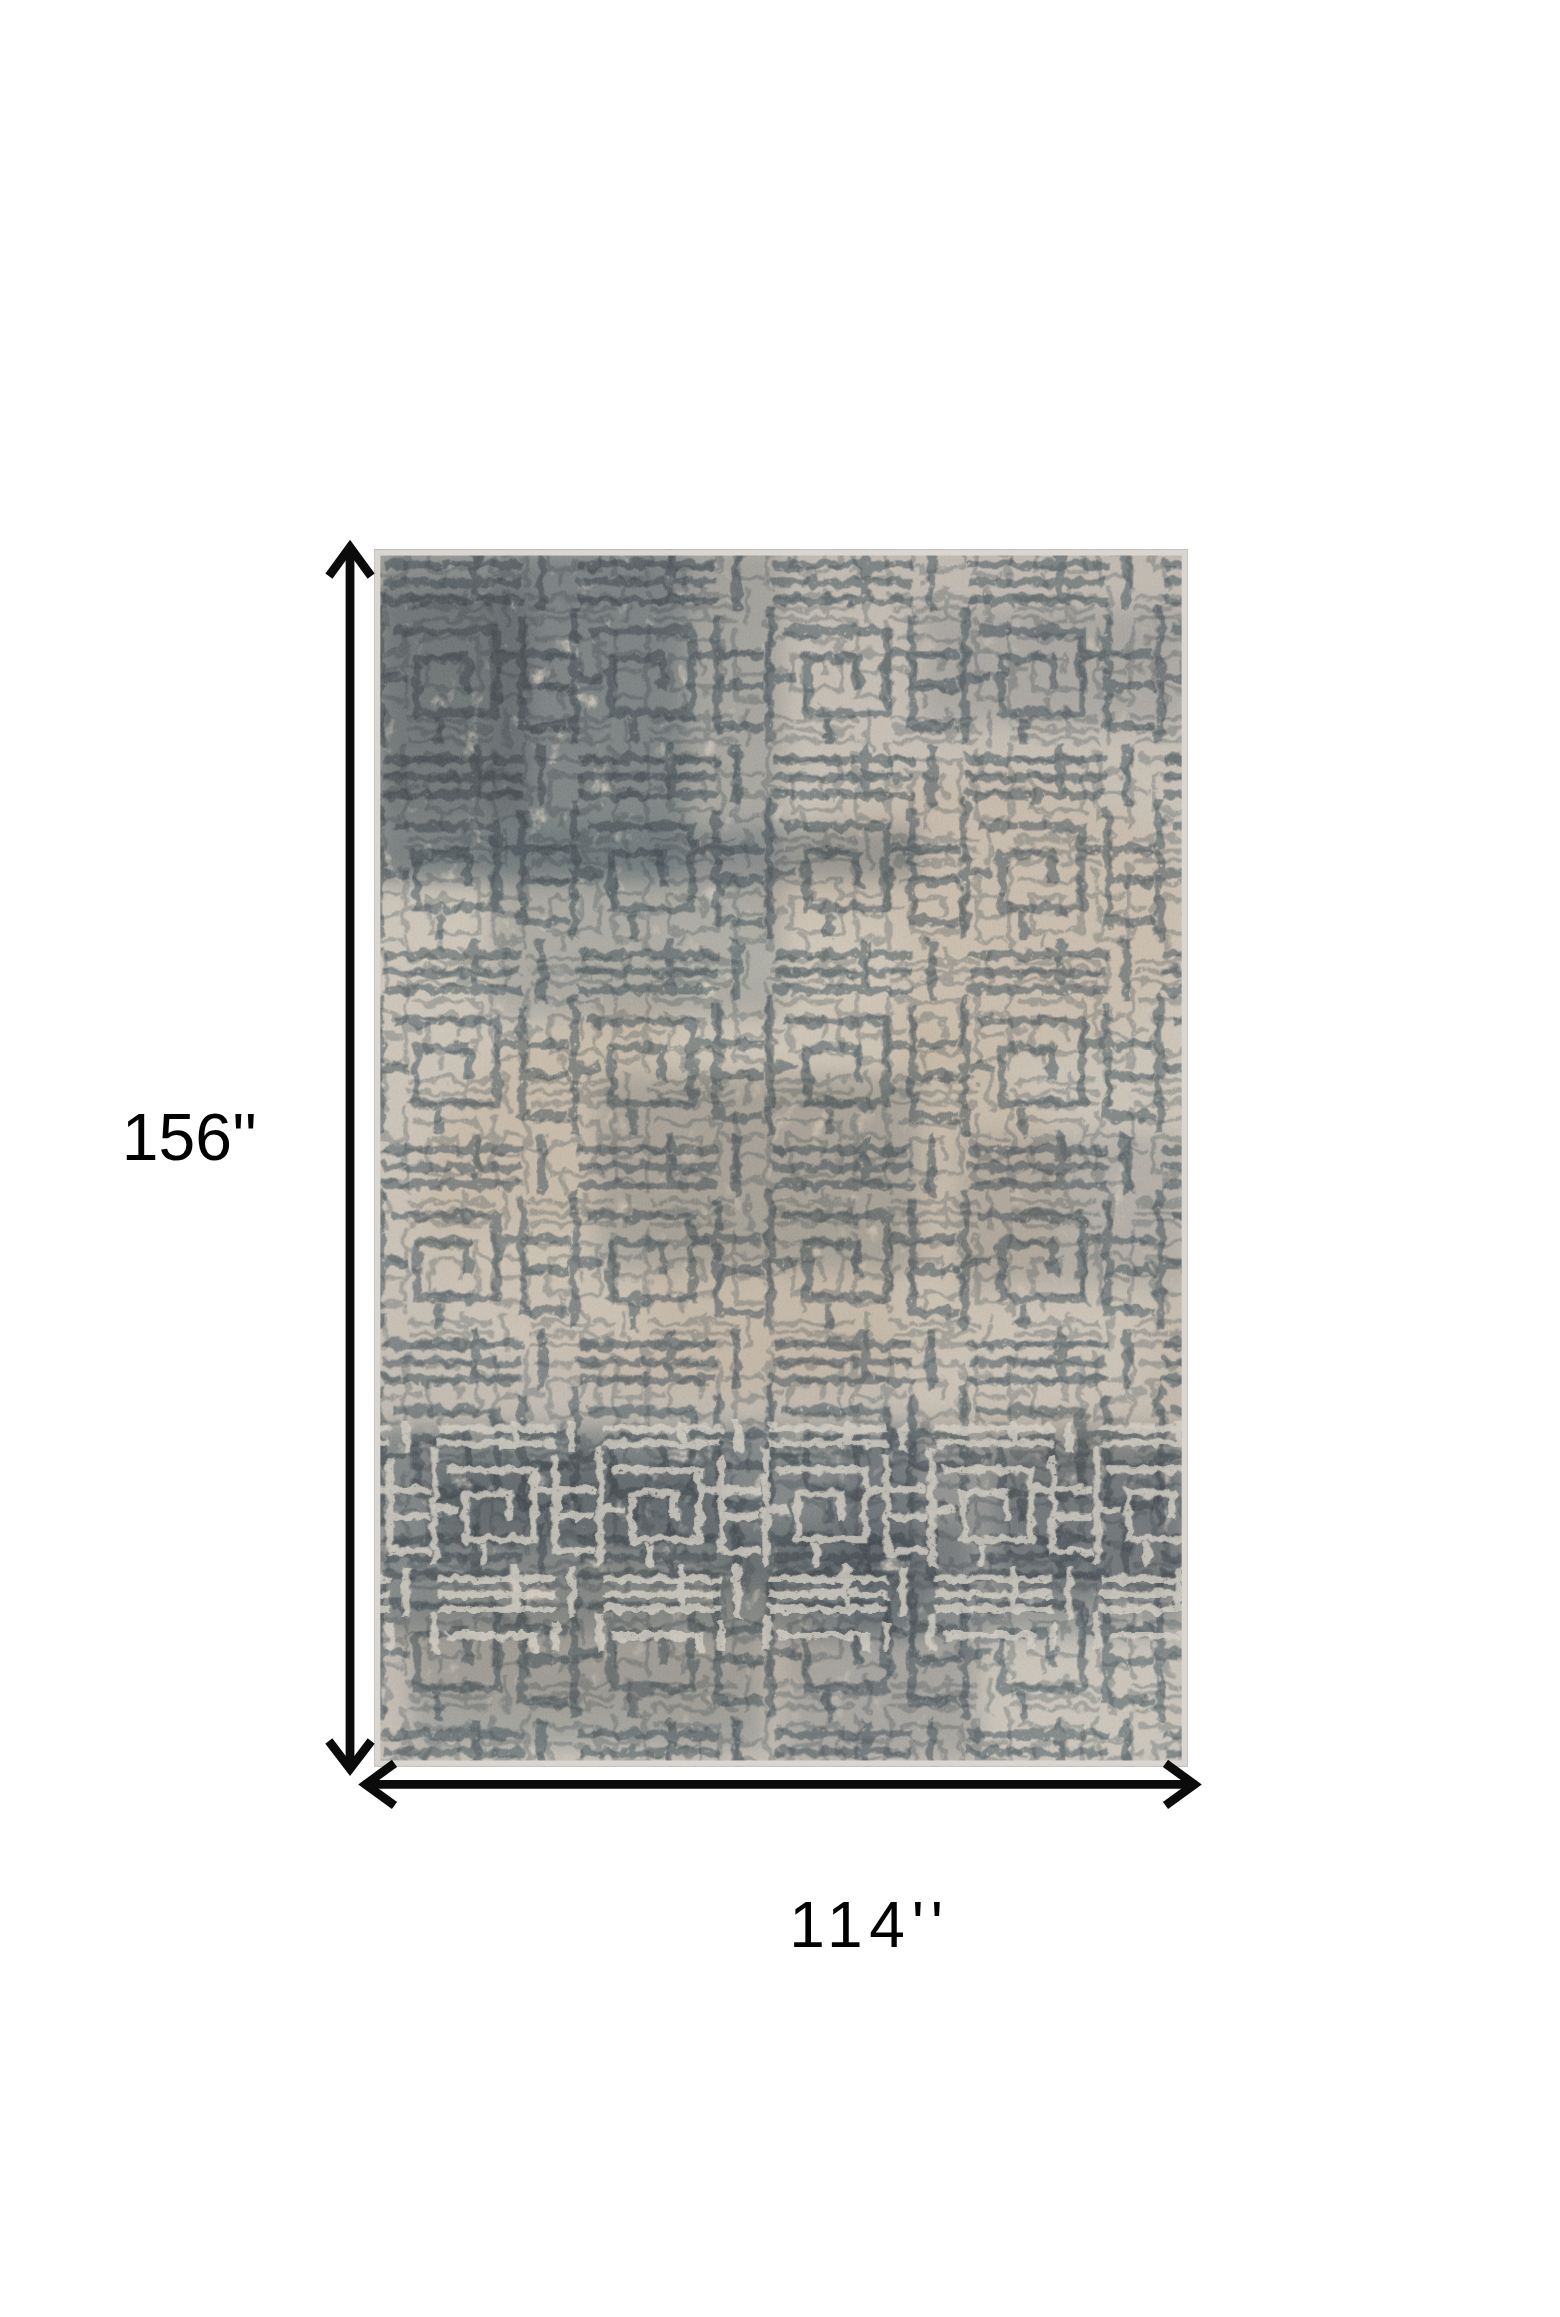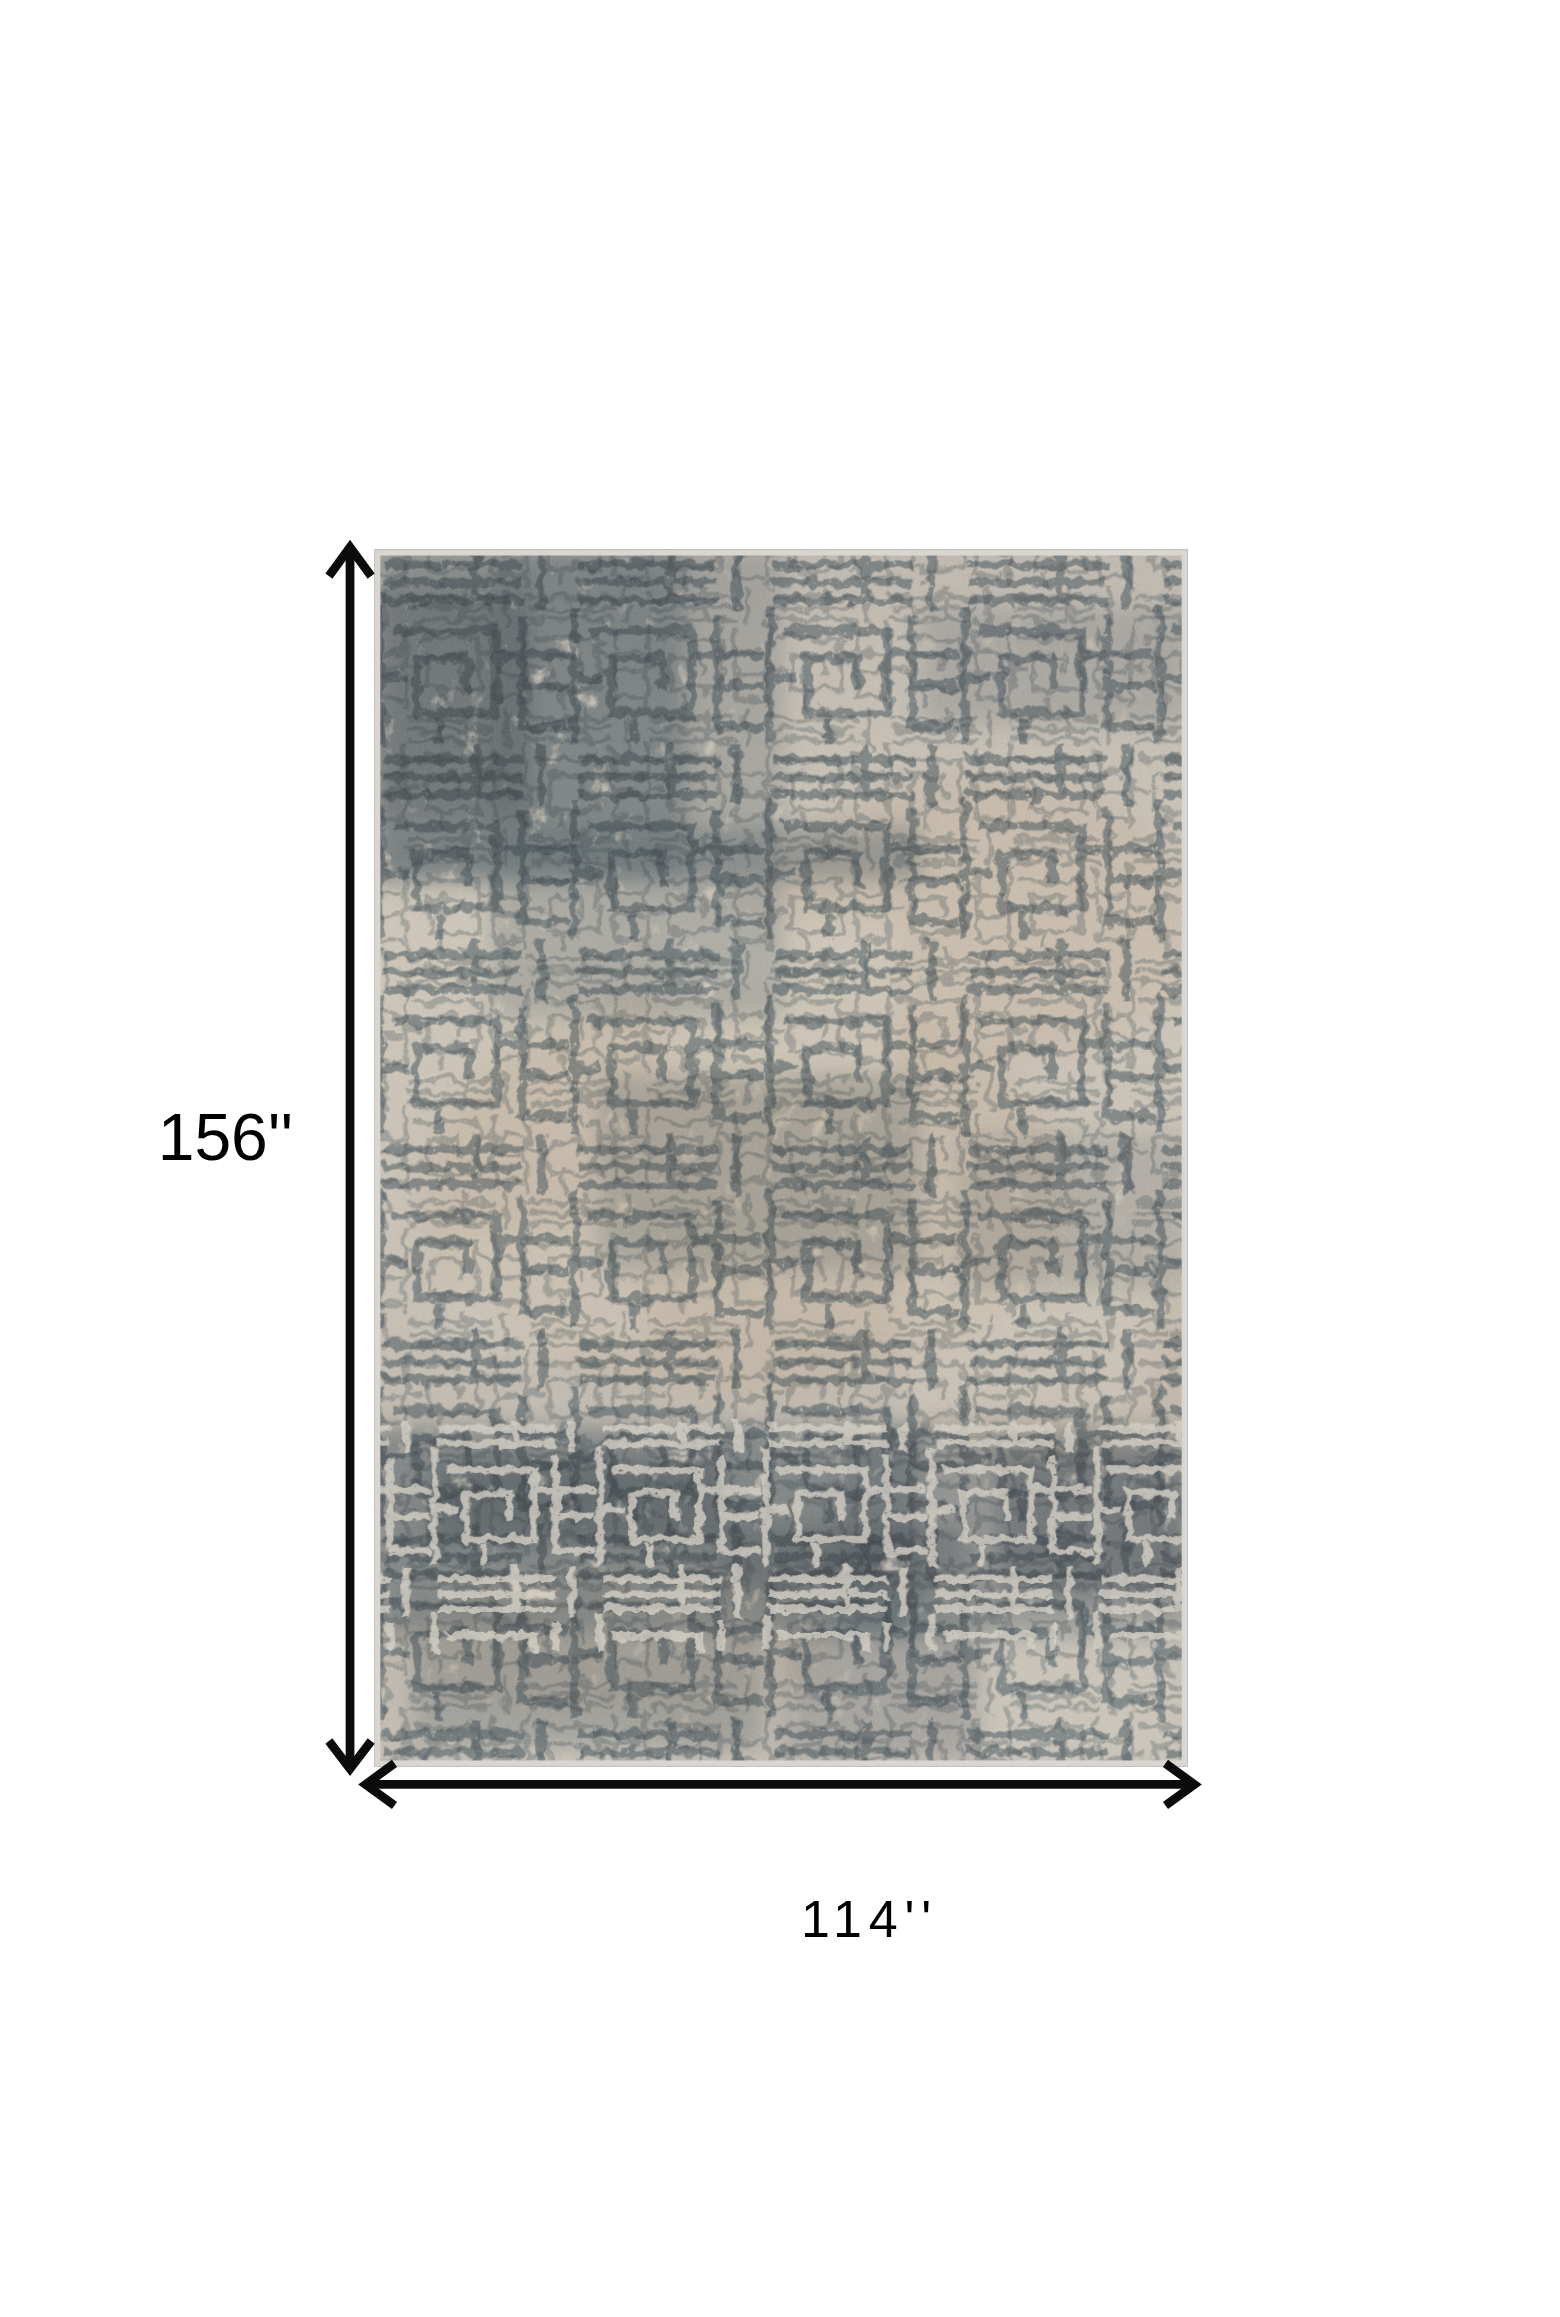--- a/index.html
+++ b/index.html
@@ -30,29 +30,29 @@
   .dim-label {
     position: absolute;
     color: #000000;
     line-height: 1;
     white-space: nowrap;
   }
   .label-h {
     left: 86px;
     top: 1104px;
     width: 207px;
-    text-align: right;
+    text-align: center;
     font-size: 66px;
   }
   .label-w {
     left: 767px;
     top: 1893px;
     width: 205px;
     text-align: center;
-    font-size: 52px;
+    font-size: 64px;
     letter-spacing: 6.8px;
   }
 </style>
 </head>
 <body>
 
 <div class="stage">
 
   <div class="rug-wrap">
     <svg width="814" height="1218" viewBox="0 0 835 1249" xmlns="http://www.w3.org/2000/svg">

